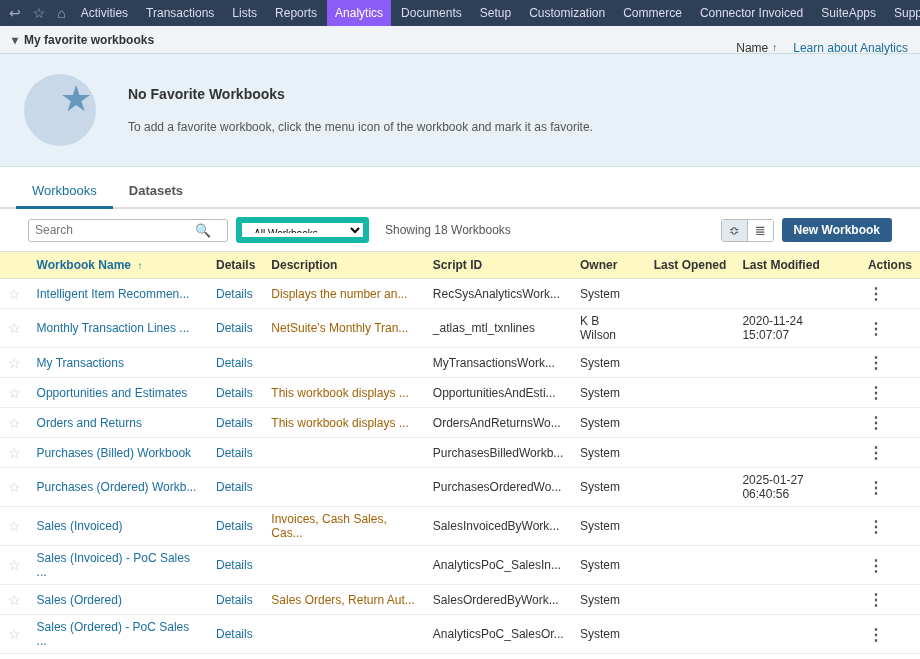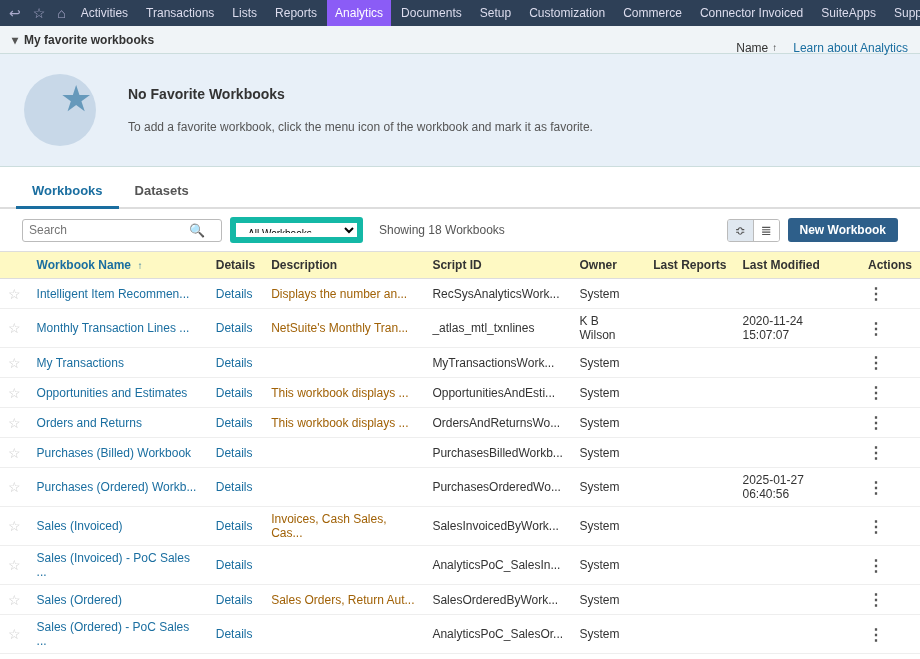--- a/index.html
+++ b/index.html
@@ -116,28 +116,28 @@
       cursor: pointer;
       font-size: 13px;
       color: #555;
       border-bottom: 3px solid transparent;
       margin-bottom: -2px;
       font-weight: bold;
     }
     .tab-item.active {
       color: #1a6ea0;
       border-bottom: 3px solid #1a6ea0;
-      font-weight: bold;
+      font-weight: normal;
     }
 
     
     .toolbar {
       display: flex;
       align-items: center;
-      padding: 8px 22px;
+      padding: 8px 28px;
       gap: 8px;
     }
     .search-box {
       display: flex;
       align-items: center;
       border: 1px solid #bbb;
       border-radius: 3px;
       padding: 3px 6px;
       background: #fff;
       width: 200px;
@@ -292,21 +292,21 @@
 <div style="overflow-x:auto;">
   <table class="data-table">
     <thead>
       <tr>
         <th style="width:24px;"></th>
         <th class="sorted">Workbook Name <span class="sort-arrow">↑</span></th>
         <th>Details</th>
         <th>Description</th>
         <th>Script ID</th>
         <th>Owner</th>
-        <th>Last Reports</th>
+        <th>Last Opened</th>
         <th>Last Modified</th>
         <th>Actions</th>
       </tr>
     </thead>
     <tbody id="table-body">
     <tr>
     <td class="star-cell">☆</td>
     <td><a class="link-blue">Intelligent Item Recommen...</a></td>
     <td><a class="link-blue">Details</a></td>
     <td class="text-desc">Displays the number an...</td>

